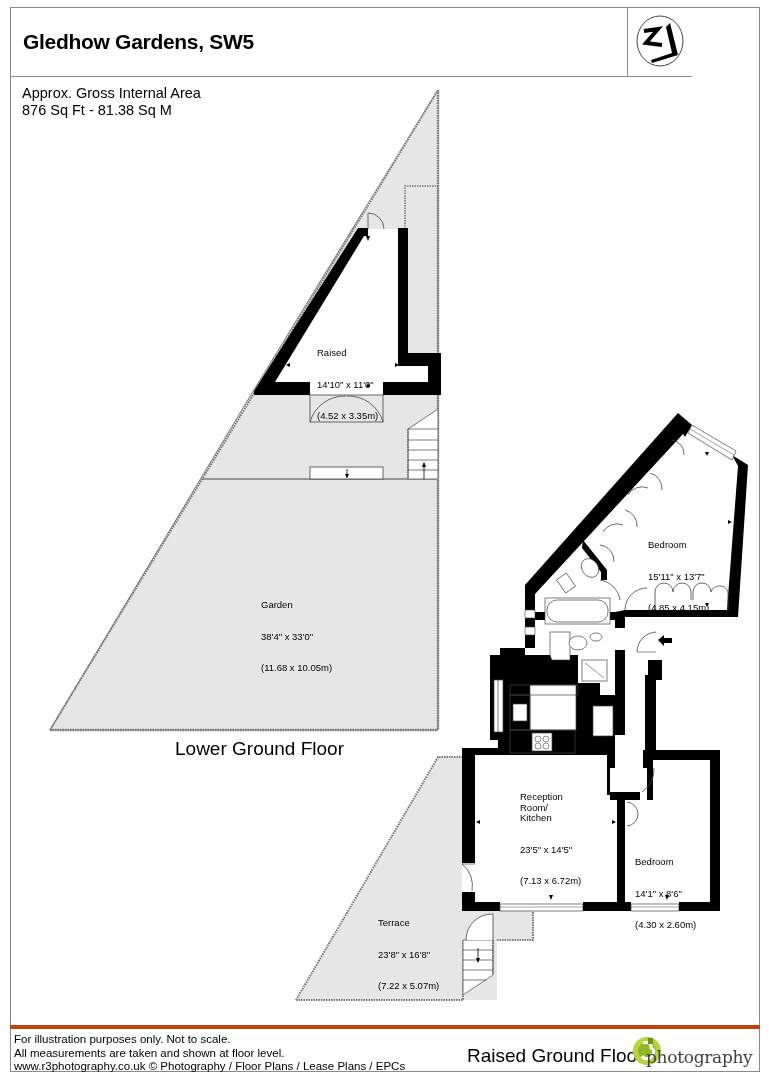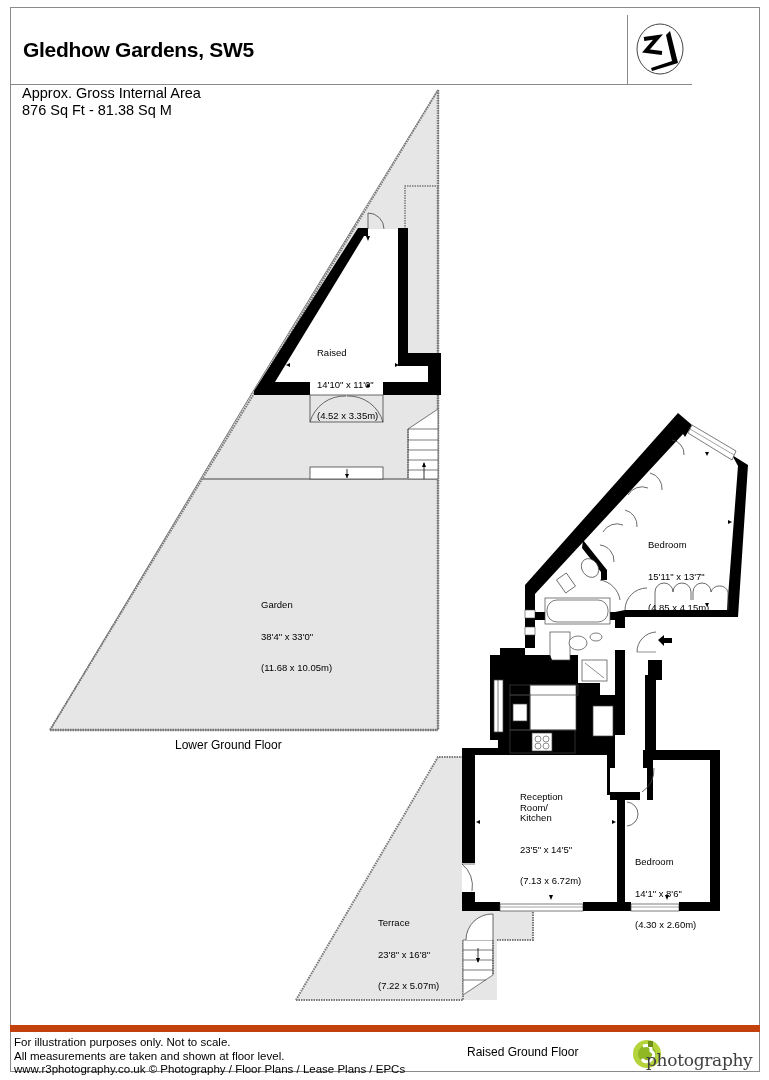--- a/index.html
+++ b/index.html
@@ -1,25 +1,25 @@
 <!DOCTYPE html>
 <html><head>
 <meta charset="utf-8">
 <style>
   html, body { margin: 0; padding: 0; background: #ffffff; }
   body { width: 769px; height: 1080px; position: relative; overflow: hidden; font-family: "Liberation Sans", sans-serif; color: #000; }
   .frame { position: absolute; left: 10px; top: 7px; width: 750px; height: 1065px; border: 1px solid #8a8a8a; box-sizing: border-box; }
-  .header { position: absolute; left: 10px; top: 15px; width: 682px; height: 70px; border-bottom: 1px solid #8a8a8a; box-sizing: border-box; }
+  .header { position: absolute; left: 10px; top: 7px; width: 682px; height: 70px; border-bottom: 1px solid #8a8a8a; box-sizing: border-box; }
   .title { position: absolute; left: 13px; top: 23px; font-size: 21px; font-weight: bold; letter-spacing: -0.3px; }
   .compass-box { position: absolute; right: 0; top: 0; width: 64px; height: 69px; border-left: 1px solid #8a8a8a; }
   .area { position: absolute; left: 22px; top: 85px; font-size: 14.5px; line-height: 17px; }
   .plan { position: absolute; left: 0; top: 0; }
   .room-label { position: absolute; font-size: 9.5px; line-height: 10.5px; white-space: pre; }
-  .floor-label { position: absolute; font-size: 12px; text-align: right; }
-  .footer { position: absolute; left: 10px; top: 1025px; width: 750px; height: 47px; border-top: 7px solid #c2410c; box-sizing: border-box; }
+  .floor-label { position: absolute; font-size: 19px; text-align: right; }
+  .footer { position: absolute; left: 10px; top: 1025px; width: 750px; height: 47px; border-top: 4px solid #c2410c; box-sizing: border-box; }
   .footer-text { position: absolute; left: 4px; top: 4px; font-size: 11.5px; line-height: 13.5px; }
   .logo { position: absolute; right: 2px; top: 4px; width: 128px; height: 40px; }
   .logo-text { position: absolute; left: 16px; top: 14px; font-family: "DejaVu Serif", serif; font-size: 17px; color: #404040; letter-spacing: -0.3px; }
 </style>
 </head>
 <body>
 
 <div class="frame"></div>
 
 <div class="header">

